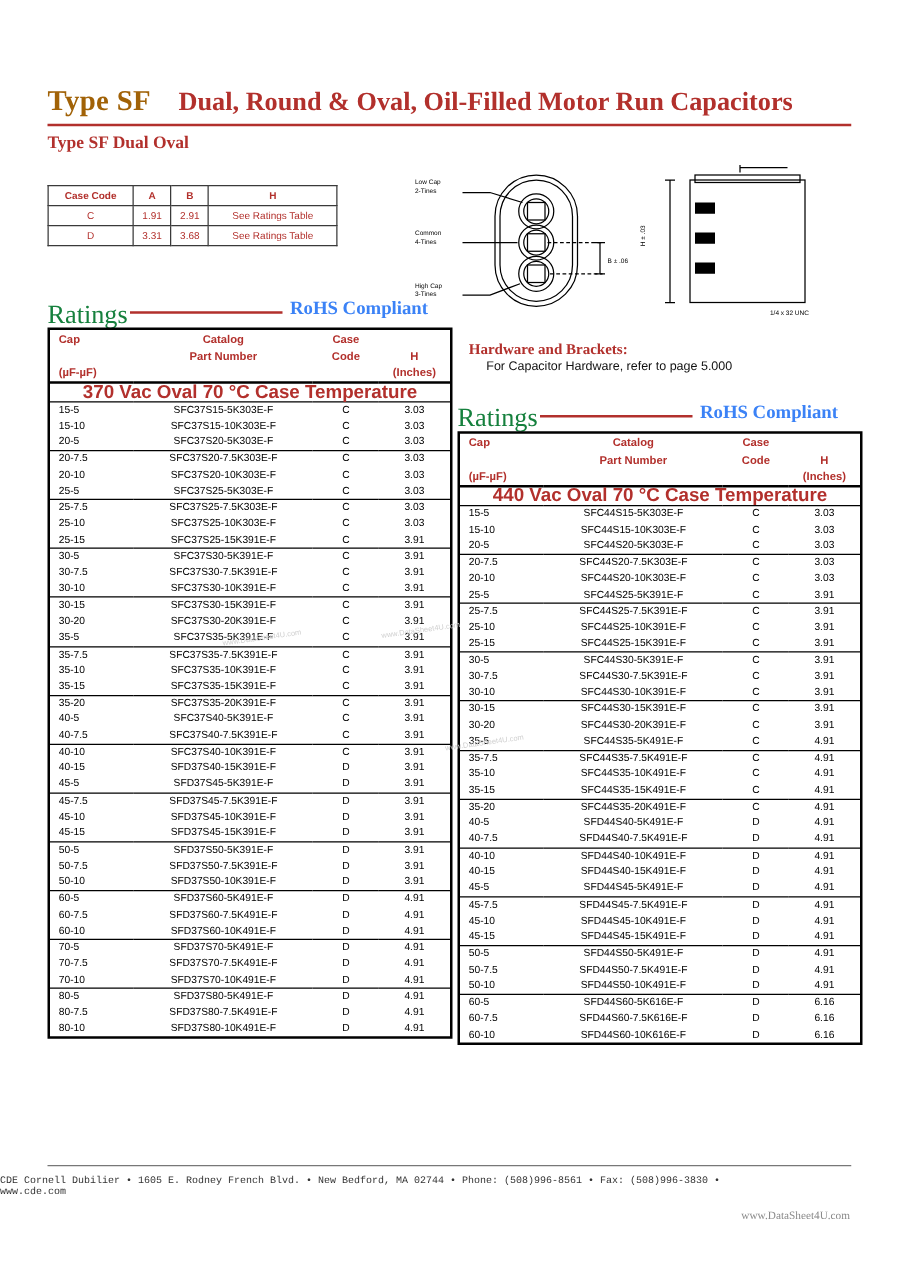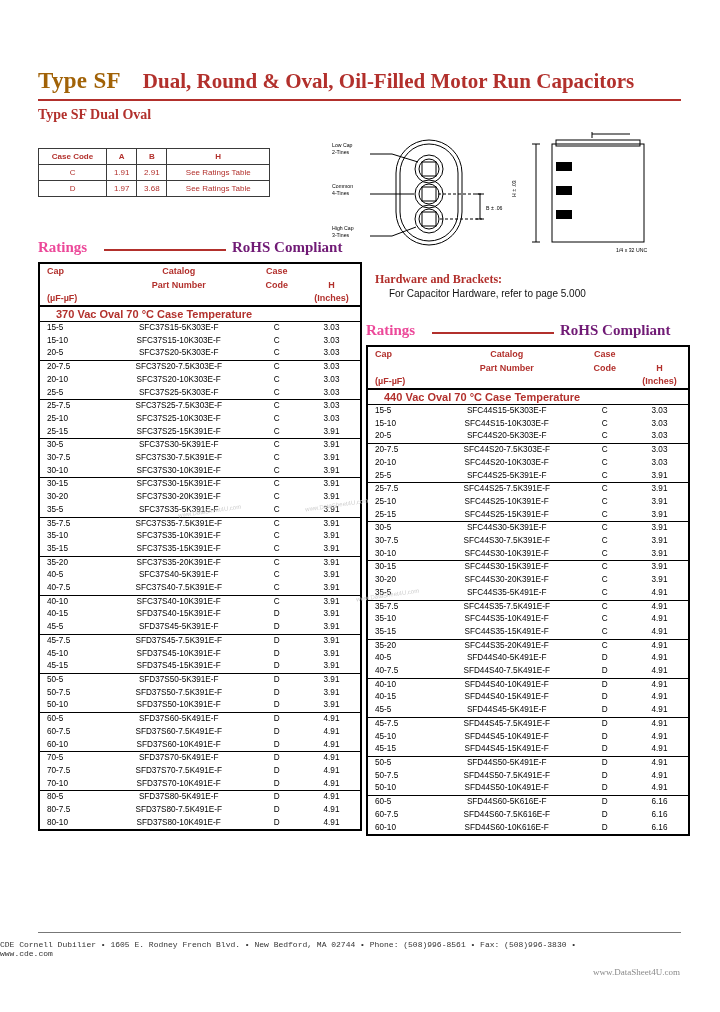--- a/index.html
+++ b/index.html
@@ -40,32 +40,32 @@
   .dims td,.dims th{border:1px solid #3a3a3a;padding:1px 2px;text-align:center;
     font-weight:bold;height:13px;}
   .dims .nb{border:none;}
   .dims .hdrspan{border:1px solid #3a3a3a;border-left:none;border-top:none;}
   .dims .val{font-weight:normal;}
   .dims .lbl{font-weight:bold;}
   .dims-cap{font-size:8.5px;font-weight:bold;color:#b2302c;}
 
   
   .rat-head{position:absolute;font-family:"Liberation Serif", serif;
-    font-weight:bold;font-size:15px;color:#ec4899;}
+    font-weight:normal;font-size:21px;color:#15803d;}
   .rat-rule{position:absolute;height:2px;background:#b2302c;}
   .rohs{position:absolute;font-family:"Liberation Serif", serif;
-    font-weight:bold;font-size:15px;color:#701a75;}
+    font-weight:bold;font-size:15px;color:#3b82f6;}
 
   
   .rt{position:absolute;border-collapse:collapse;width:324px;}
   .rt td{font-size:8.2px;padding:0;height:12.7px;line-height:12.7px;}
   .rt-hdr td{color:#b2302c;font-weight:bold;font-size:9px;text-align:center;}
   .rt-hdr{height:14px;}
-  .vacbar td{color:#b2302c;font-weight:bold;font-size:11px;
-    border-top:2px solid #000;border-bottom:1px solid #000;height:14px;padding-left:16px;}
+  .vacbar td{color:#b2302c;font-weight:bold;font-size:15px;text-align:center;
+    border-top:2px solid #000;border-bottom:1px solid #000;height:14px;}
   .rt .c-cap{width:62px;padding-left:7px;text-align:left;}
   .rt .c-pn{width:148px;text-align:center;}
   .rt .c-code{width:54px;text-align:center;}
   .rt .c-h{width:58px;text-align:center;}
   .rt tr.grp-end td{border-bottom:1.6px solid #000;}
   .rt tr.row td{border-left:none;border-right:none;}
   .rt-wrap{position:absolute;border:2px solid #000;box-sizing:border-box;}
 
   
   .hw-title{position:absolute;font-family:"Liberation Serif", serif;
@@ -103,21 +103,21 @@
       <td class="lbl">H</td>
     </tr>
     <tr>
       <td class="val">C</td>
       <td class="val">1.91</td>
       <td class="val">2.91</td>
       <td class="val">See Ratings Table</td>
     </tr>
     <tr>
       <td class="val">D</td>
-      <td class="val">1.97</td>
+      <td class="val">3.31</td>
       <td class="val">3.68</td>
       <td class="val">See Ratings Table</td>
     </tr>
   </tbody>
     </table>
 
   <div class="draw">
     <svg width="350" height="125" viewBox="0 0 350 125">
       <g stroke="#000" fill="none" stroke-width="1">
 

